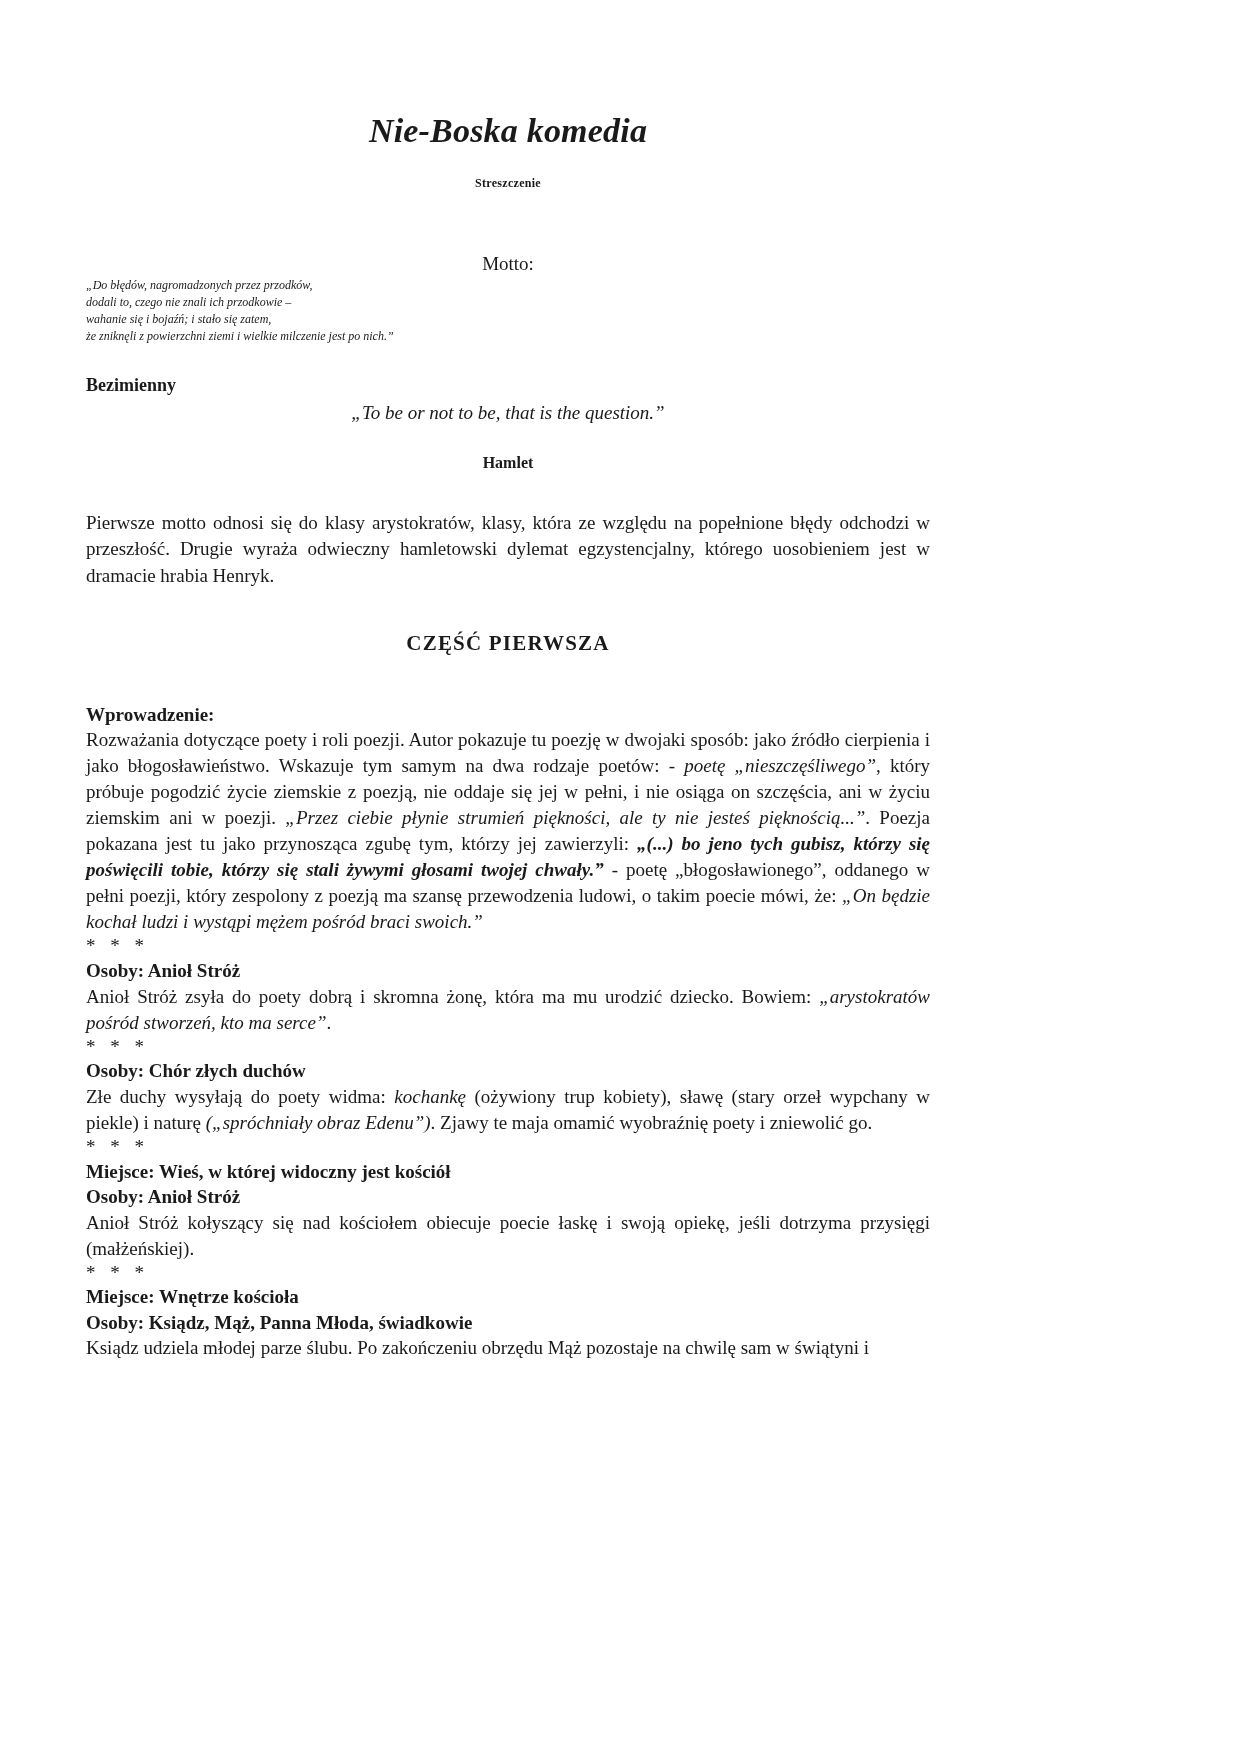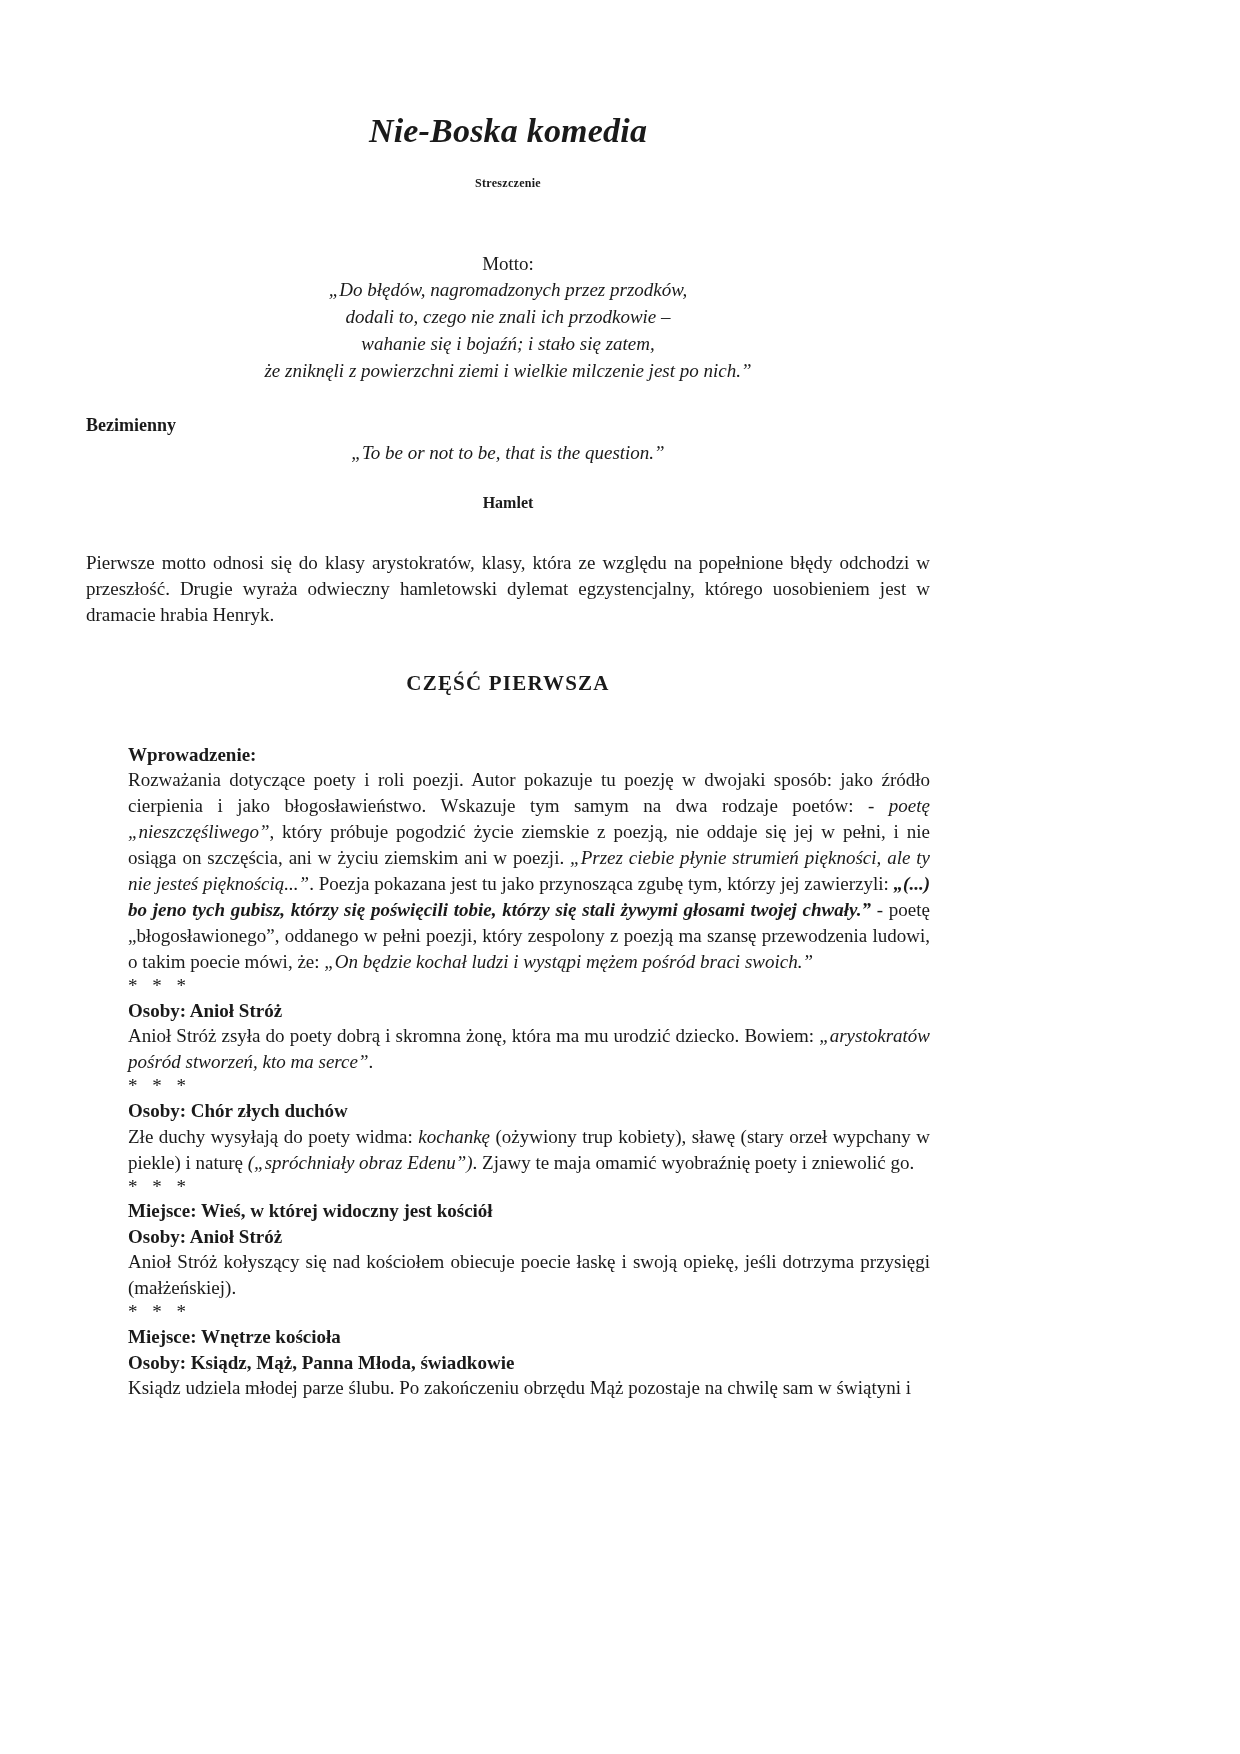--- a/index.html
+++ b/index.html
@@ -31,22 +31,22 @@
     font-weight: bold;
     margin: 0 0 62px 0;
     letter-spacing: 0.3px;
   }
   .motto-label {
     text-align: center;
     font-size: 19px;
     margin: 0 0 2px 0;
   }
   .motto-lines {
-    text-align: center;
-    font-size: 19px;
+    text-align: left;
+    font-size: 12px;
     font-style: italic;
     line-height: 1.42;
     margin: 0 0 30px 0;
   }
   .motto-author {
     text-align: left;
     font-size: 18px;
     font-weight: bold;
     margin: 0 0 6px 0;
   }
@@ -88,21 +88,21 @@
     margin: 0;
   }
   .sep {
     font-size: 19px;
     letter-spacing: 5px;
     margin: 0;
     line-height: 1.2;
   }
   i { font-style: italic; }
   b { font-weight: bold; }
-  .blk { margin-bottom: 0px; margin-left: 42px; }
+  .blk { margin-bottom: 0px; }
 </style>
 </head>
 <body>
 
 <div class="page">
 
   <h1 class="doc-title">Nie-Boska komedia</h1>
   <div class="doc-subtitle">Streszczenie</div>
 
   <div class="motto-label">Motto:</div>

